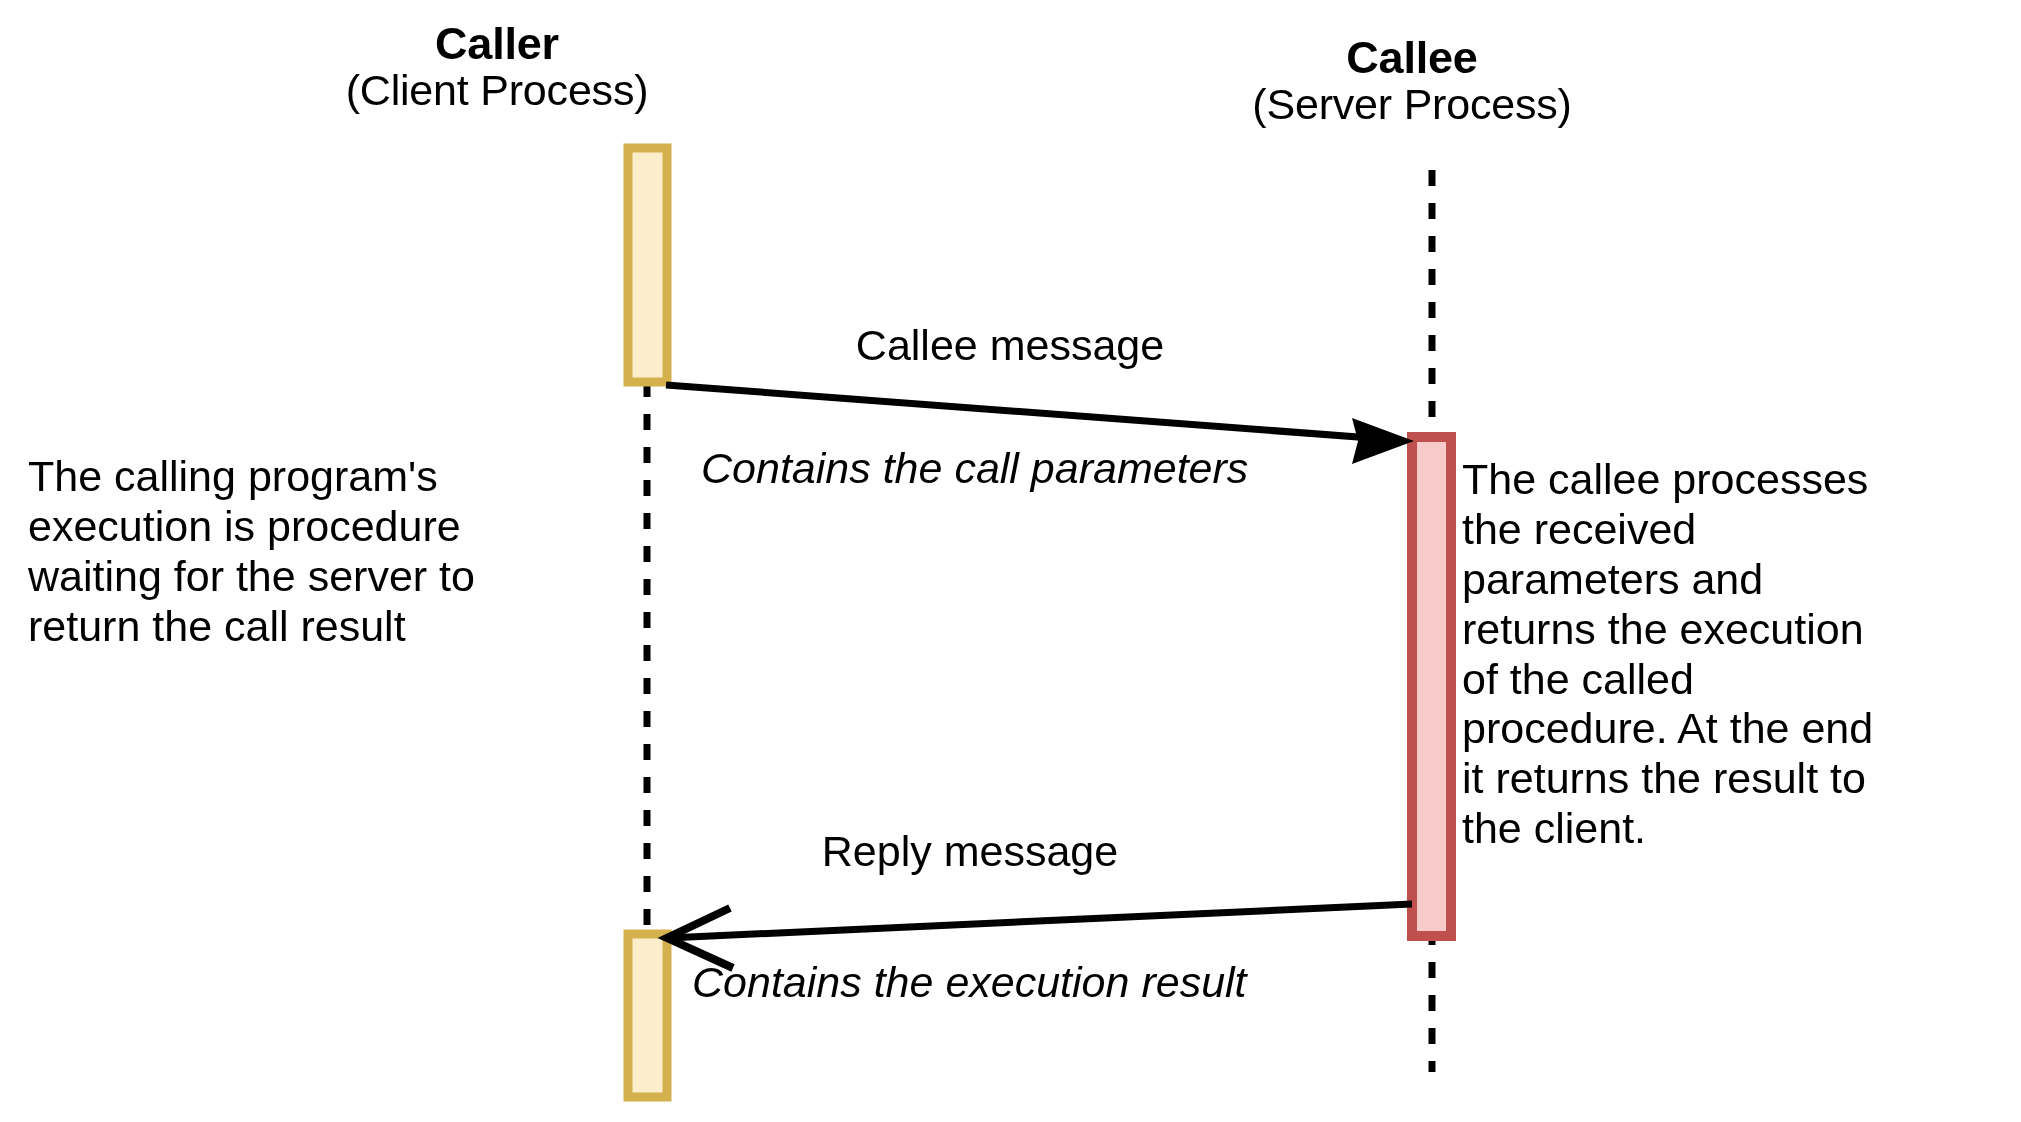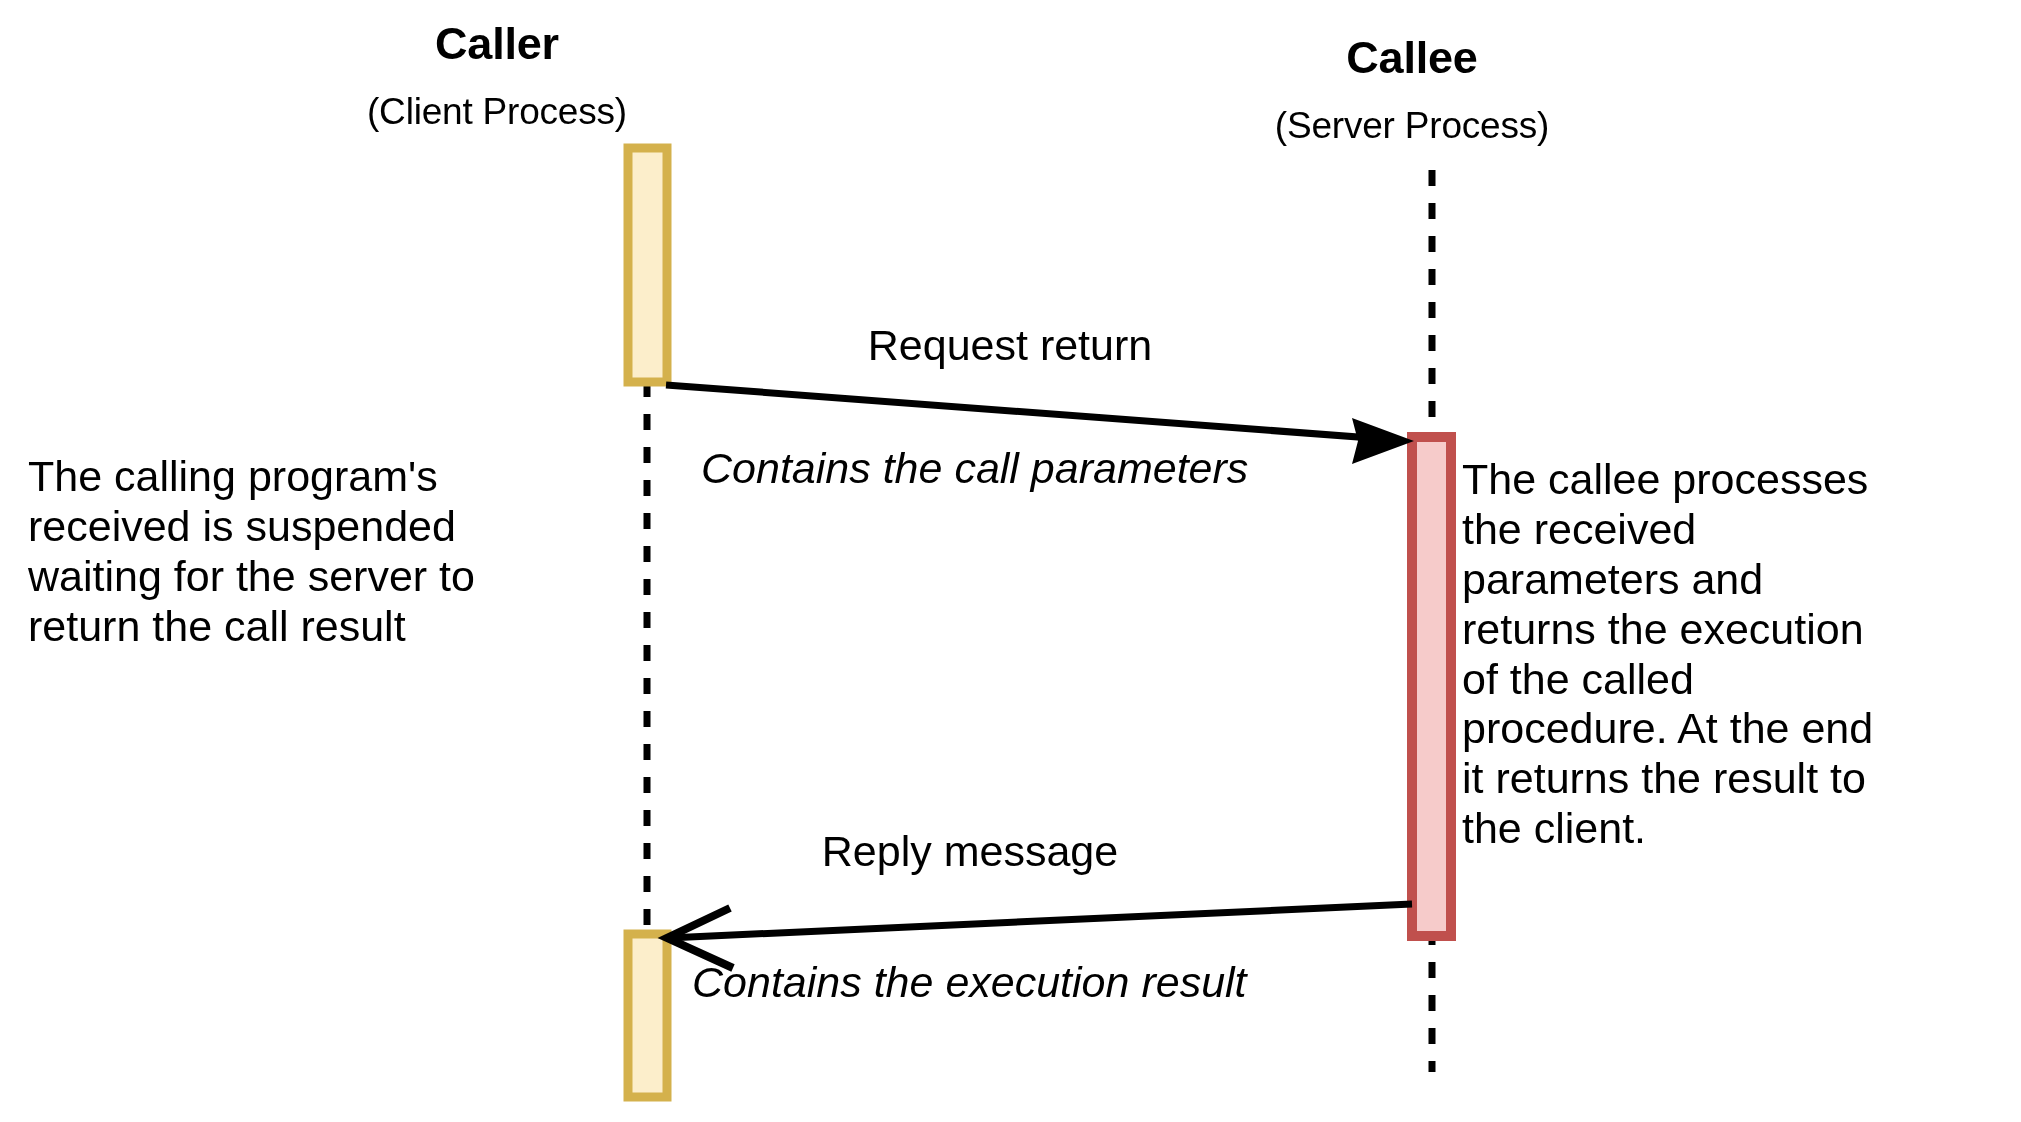--- a/index.html
+++ b/index.html
@@ -34,23 +34,22 @@
   }
   .lifeline-head .name {
     display: block;
     font-weight: bold;
     font-size: 45px;
     letter-spacing: -0.2px;
   }
   .lifeline-head .role {
     display: block;
     font-weight: normal;
-    font-size: 37px;
+    font-size: 43px;
     letter-spacing: -0.2px;
-    margin-top: 24px;
   }
   #caller-head {
     left: 247px;
     top: 20px;
     width: 500px;
   }
   #callee-head {
     left: 1162px;
     top: 34px;
     width: 500px;
@@ -125,29 +124,29 @@
   <div class="lifeline-head" id="caller-head">
     <span class="name">Caller</span>
     <span class="role">(Client Process)</span>
   </div>
 
   <div class="lifeline-head" id="callee-head">
     <span class="name">Callee</span>
     <span class="role">(Server Process)</span>
   </div>
 
-  <div class="msg-label" id="request-label">Request return</div>
+  <div class="msg-label" id="request-label">Callee message</div>
   <div class="msg-sub" id="request-sub">Contains the call parameters</div>
 
   <div class="msg-label" id="reply-label">Reply message</div>
   <div class="msg-sub" id="reply-sub">Contains the execution result</div>
 
   <div class="note" id="note-left">
     <span class="note-line">The calling program's</span>
-    <span class="note-line">received is suspended</span>
+    <span class="note-line">execution is procedure</span>
     <span class="note-line">waiting for the server to</span>
     <span class="note-line">return the call result</span>
   </div>
 
   <div class="note" id="note-right">
     <span class="note-line">The callee processes</span>
     <span class="note-line">the received</span>
     <span class="note-line">parameters and</span>
     <span class="note-line">returns the execution</span>
     <span class="note-line">of the called</span>

